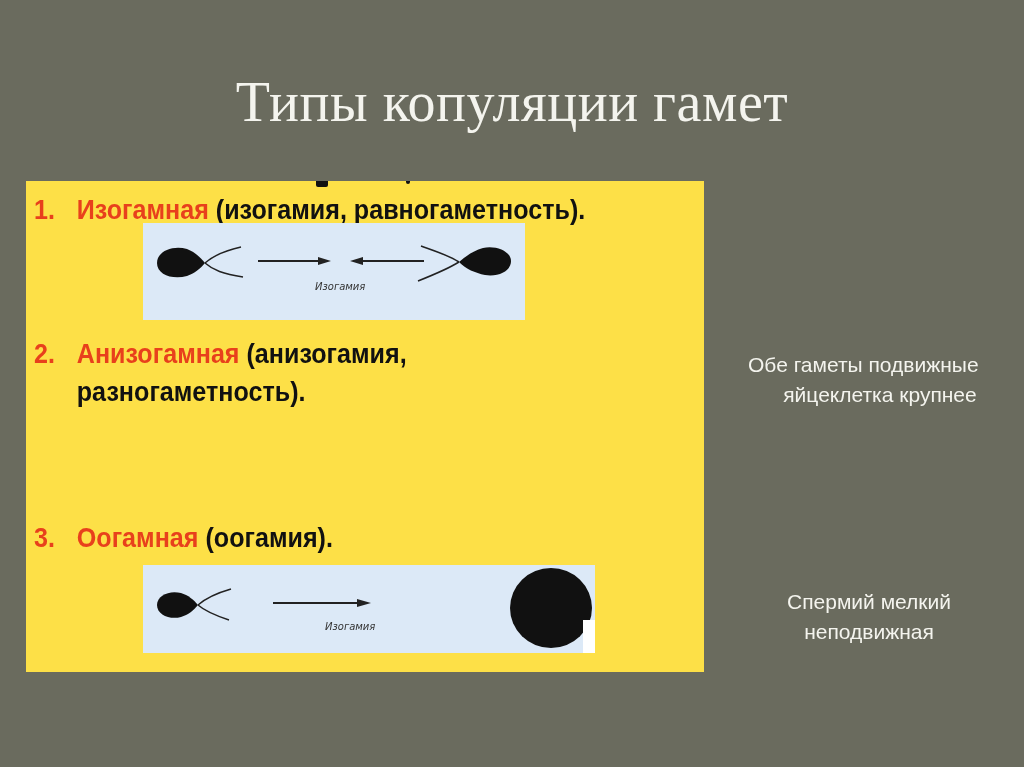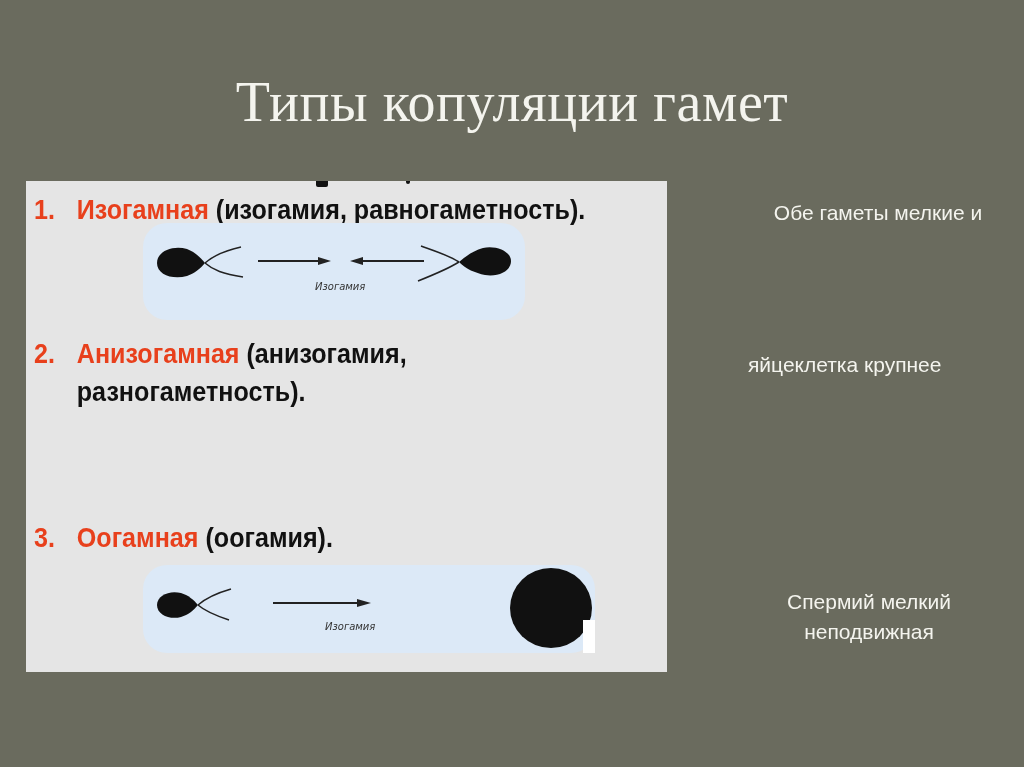--- a/index.html
+++ b/index.html
@@ -12,36 +12,37 @@
   .title {
     position: absolute; left: 0; top: 70px; width: 1024px;
     text-align: center;
     font-family: "Liberation Serif", serif;
     font-size: 56px; color: #f4f4ee;
     letter-spacing: 0.5px;
   }
   .panel {
     position: absolute; left: 26px; top: 181px;
     width: 641px; height: 491px;
-    background: #e5e5e5;
+    background: #fde047;
     overflow: hidden;
+    padding-left: 37px;
   }
   .clip-marks { position: absolute; left: 0; top: 0; width: 719px; height: 10px; }
   .clip-marks span { position: absolute; top: -2px; background: #111; border-radius: 2px; }
   .heading {
     position: absolute; left: 8px;
     font-size: 27px; font-weight: bold; color: #111;
     line-height: 32px; white-space: nowrap;
     transform: scaleX(0.93); transform-origin: left center;
   }
   .heading .num, .heading .term { color: #e8401c; }
   .heading .num { display: inline-block; width: 46px; }
   .heading .cont { display: block; padding-left: 46px; }
   .figure {
-    position: absolute; background: #dce9f7; border-radius: 24px;
+    position: absolute; background: #dce9f7;
   }
   .figure svg { position: absolute; left: 0; top: 0; }
   .caption {
     position: absolute; font-family: "DejaVu Sans", sans-serif;
     font-style: italic; font-size: 10px; color: #333;
     white-space: nowrap;
   }
   .note {
     position: absolute; color: #f4f4ee;
     font-size: 21px; line-height: 30px; text-align: center;
@@ -97,23 +98,23 @@
       <line x1="130" y1="38" x2="214" y2="38" stroke="#222" stroke-width="2"></line>
       <polygon points="214,34 228,38 214,42" fill="#222"></polygon>
       <ellipse cx="408" cy="43" rx="41" ry="40" fill="#111"></ellipse>
       <rect x="440" y="55" width="12" height="33" fill="#ffffff"></rect>
     </svg>
     <div class="caption" style="left:182px;top:56px;">Изогамия</div>
   </div>
 </div>
 
 <div class="note" style="left:752px;top:198px;width:252px;">
-  <div>Обе гаметы мелкие и</div>
 </div>
 
 <div class="note" style="left:748px;top:350px;width:276px;text-align:left;overflow:hidden;">
-  <div style="padding-right:12px;">яйцеклетка крупнее</div>
+  <div>Обе гаметы подвижные</div>
+  <div style="text-align:center;padding-right:12px;">яйцеклетка крупнее</div>
 </div>
 
 <div class="note" style="left:742px;top:587px;width:254px;">
   <div>Спермий мелкий</div>
   <div>неподвижная</div>
 </div>
 
 </body></html>

